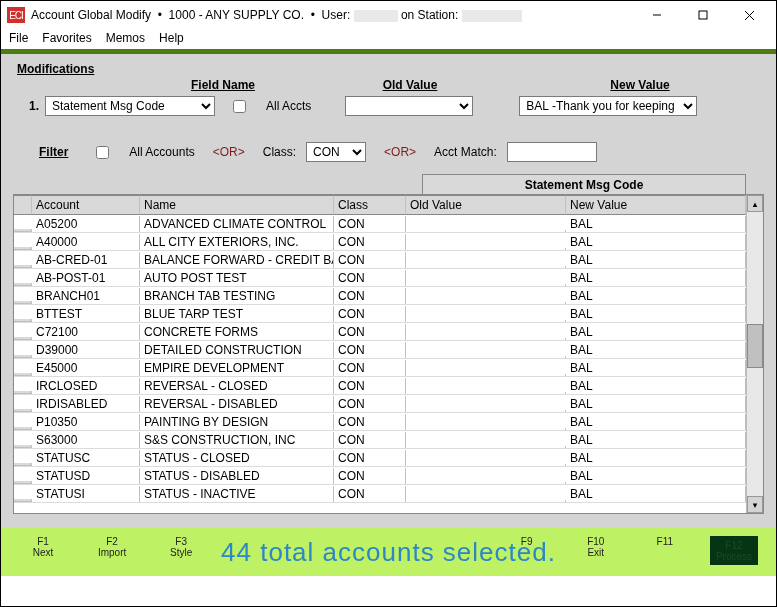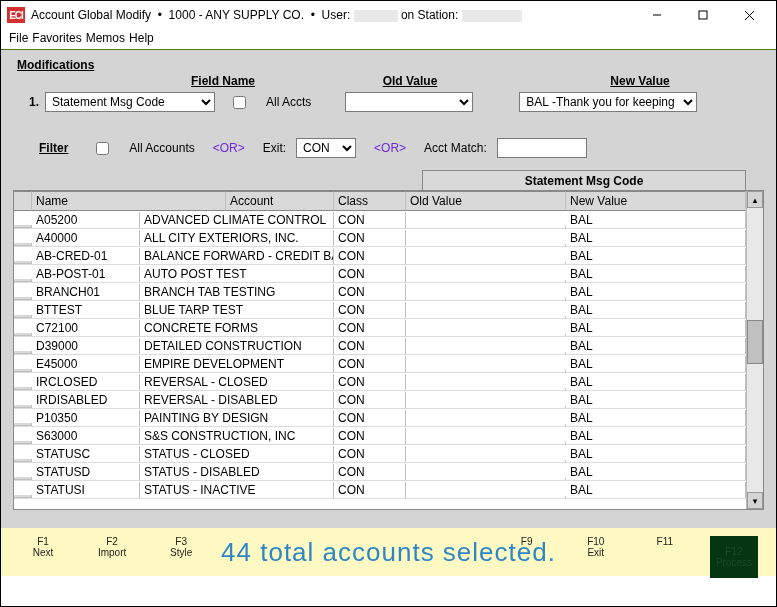--- a/index.html
+++ b/index.html
@@ -9,40 +9,40 @@
     width: 777px; height: 607px; border: 1px solid #000; background: #fff;
     position: relative; overflow: hidden;
   }
   
   .titlebar {
     display: flex; align-items: center; height: 28px; padding: 0 4px 0 6px;
     font-size: 12px; background: #fff;
   }
   .eci-logo {
     width: 18px; height: 16px; background:#d32f2f; color:#fff;
-    font-size: 10px; font-weight:bold; display:flex; align-items:center;
+    font-size: 10px; font-weight:normal; display:flex; align-items:center;
     justify-content:center; margin-right: 6px; letter-spacing:-1px;
   }
   .titlebar .title { flex: 0 0 auto; }
   .titlebar .redact {
     display:inline-block; height:12px; background:#e9e9e9; vertical-align:middle;
   }
   .titlebar .spacer { flex: 1 1 auto; }
   .win-btns { display:flex; }
   .win-btn { width:46px; height:28px; display:flex; align-items:center; justify-content:center; }
   .win-btn svg { stroke:#000; stroke-width:1; fill:none; }
   
   .menubar {
-    display:flex; gap: 4px; padding: 2px 8px 4px 8px; font-size: 12px;
+    display:flex; gap: 14px; padding: 2px 8px 4px 8px; font-size: 12px;
   }
   .menubar span { cursor:default; }
   
   .workarea {
     background:#d4d4d4; padding: 8px 12px 0 12px; height: 527px; position:relative;
-    border-top:1px solid #4d7c0f;
+    border-top:5px solid #4d7c0f;
   }
   .mods-label { font-size:12px; font-weight:bold; text-decoration:underline; margin-bottom:2px; padding-left:4px; }
   .field-headers { display:flex; font-size:12px; font-weight:bold; padding: 0 0 2px 0; }
   .fh-fieldname { width: 210px; text-align:right; text-decoration:underline; }
   .fh-spacer1 { width: 70px; }
   .fh-oldvalue { width: 170px; text-align:center; text-decoration:underline; }
   .fh-spacer2 { width: 60px; }
   .fh-newvalue { width: 170px; text-align:center; text-decoration:underline; }
   .field-row { display:flex; align-items:center; font-size:12px; gap:6px; padding:2px 0 14px 0; }
   .row-num { width: 26px; text-align:right; font-weight:bold; }
@@ -53,21 +53,21 @@
   .field-select { width: 170px; }
   .checkbox { display:inline-flex; align-items:center; gap:17px; font-size:12px; }
   .checkbox input { width:13px; height:13px; }
   .oldval-select { width: 128px; margin-left:28px; }
   .newval-select { width: 178px; margin-left:40px; }
   .filter-row {
     display:flex; align-items:center; font-size:12px; gap:10px;
     padding: 12px 0 10px 26px;
   }
   .filter-label { font-weight:bold; text-decoration:underline; margin-right:14px;text-align:right; }
-  .or-text { color:#6d28d9; padding: 0 8px; }
+  .or-text { color:#7f1d1d; padding: 0 8px; }
   .class-select { width:60px; }
   .acct-match-input { width:90px; border:2px inset #888; height:22px; }
   
   .grid-wrap { margin-top:2px; }
   .group-header-row { display:flex; }
   .gh-spacer { width: 409px; }
   .group-header {
     flex:1; border:1px solid #888; border-bottom:none; background:#d9d9d9;
     text-align:center; font-size:12px; font-weight:bold; height:20px;
     display:flex; align-items:center; justify-content:center;
@@ -95,28 +95,28 @@
     width:17px; background:#e8e8e8; border-left:1px solid #bbb;
     display:flex; flex-direction:column;
   }
   .sb-btn { height:17px; background:#d4d4d4; border:1px solid #999;
     display:flex; align-items:center; justify-content:center; font-size:9px; }
   .sb-track { flex:1; position:relative; }
   .sb-thumb { position:absolute; top:112px; left:0; right:0; height:44px;
     background:#c0c0c0; border:1px solid #8a8a8a; }
   
   .banner {
-    position:absolute; left:0; right:0; bottom:0; height:48px; background:#fef9c3;
+    position:absolute; left:0; right:0; bottom:0; height:48px; background:#bef264;
     display:flex; align-items:center; justify-content:center;
   }
   .banner-text { color:#2d86c6; font-size:26px; font-weight:500; letter-spacing:1px; }
   .fkeys { position:absolute; left:18px; right:18px; top:8px; display:flex;
     justify-content:space-between; color:#222; font-size:10px; }
   .fkeys div { text-align:center; width:48px; line-height:11px; }
-  .fkeys .proc { background:#053512; height:42px; display:flex; flex-direction:column;
+  .fkeys .proc { background:#053512; height:29px; display:flex; flex-direction:column;
     align-items:center; justify-content:center; color:#1a4a2a; }
 </style>
 </head>
 <body>
 
 <div class="window">
 
   <div class="titlebar">
     <div class="eci-logo">ECI</div>
     <span class="title">
@@ -187,40 +187,40 @@
       </select>
     </div>
 
     <div class="filter-row">
       <span class="filter-label">Filter</span>
       <label class="checkbox">
         <input type="checkbox" style="">
         <span>All Accounts</span>
       </label>
       <span class="or-text">&lt;OR&gt;</span>
-      <span>Exit:</span>
+      <span>Class:</span>
       <select class="class-select">
         <option>CON</option>
       </select>
       <span class="or-text">&lt;OR&gt;</span>
       <span>Acct Match:</span>
       <input type="text" class="acct-match-input" value="" style="">
     </div>
 
     <div class="grid-wrap">
       <div class="group-header-row">
         <div class="gh-spacer"></div>
         <div class="group-header">Statement Msg Code</div>
       </div>
       <div class="grid">
         <div class="grid-body">
           <div class="ghead">
             <div class="col col-sel"></div>
+            <div class="col col-acct">Account</div>
             <div class="col col-name">Name</div>
-            <div class="col col-acct">Account</div>
             <div class="col col-class">Class</div>
             <div class="col col-old">Old Value</div>
             <div class="col col-new">New Value</div>
           </div>
           <div id="grid-rows">
               <div class="grow">
                 <div class="col col-sel"></div>
                 <div class="col col-acct">A05200</div>
                 <div class="col col-name">ADVANCED CLIMATE CONTROL</div>
                 <div class="col col-class">CON</div>

